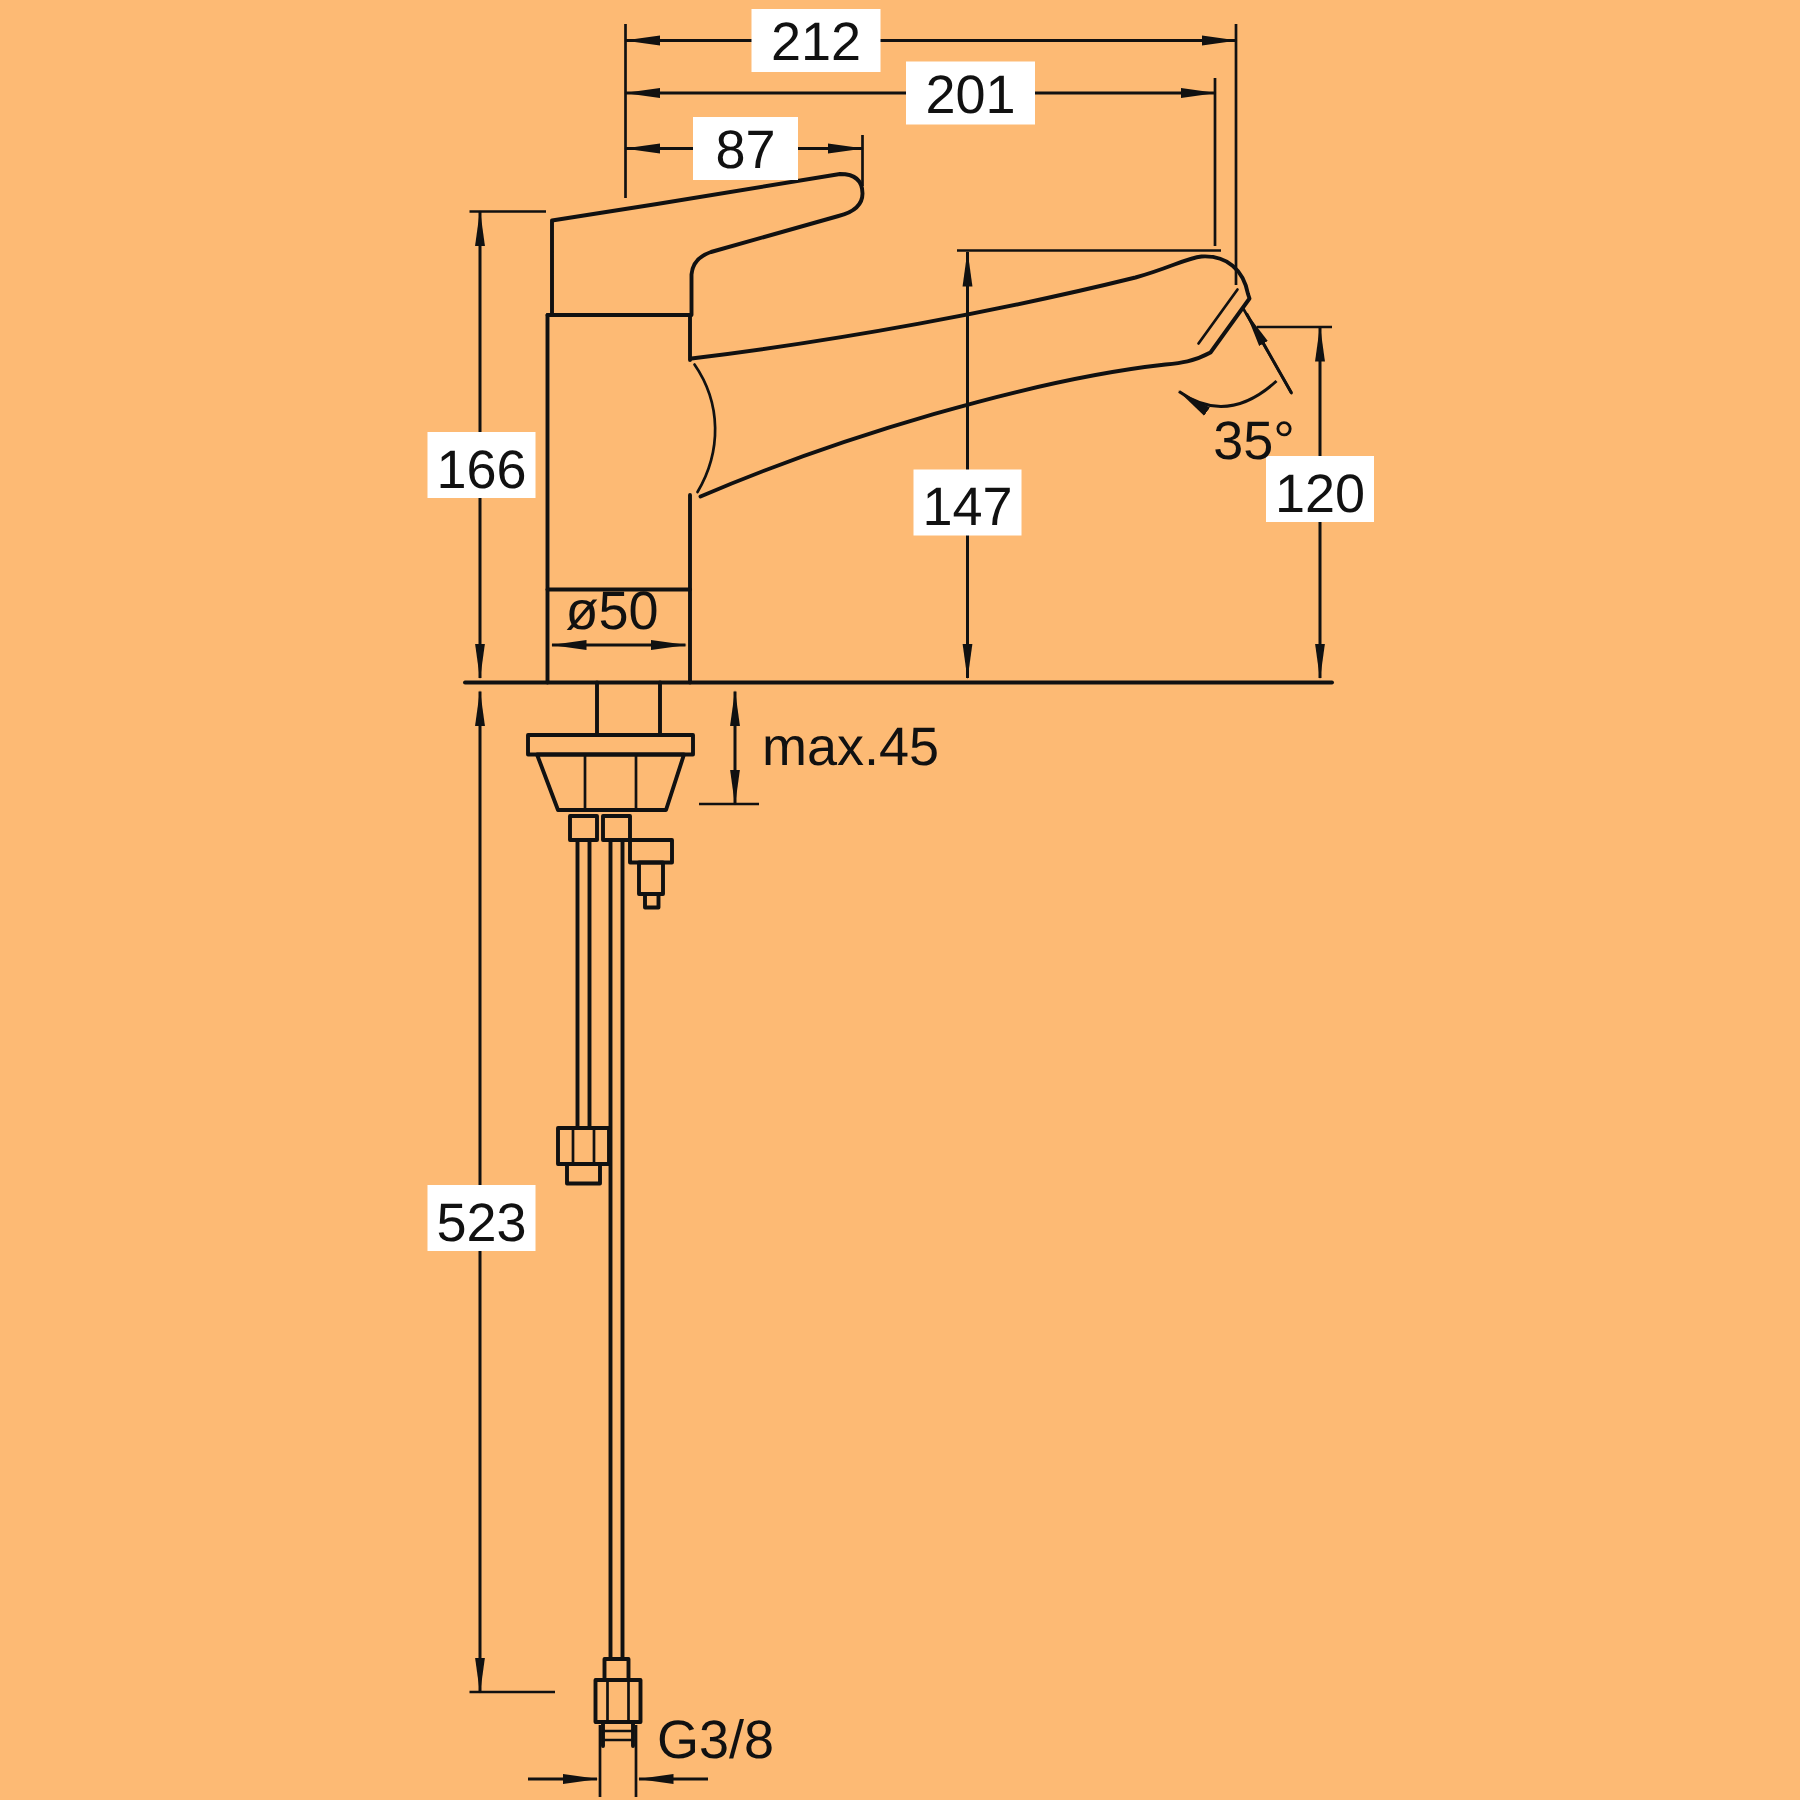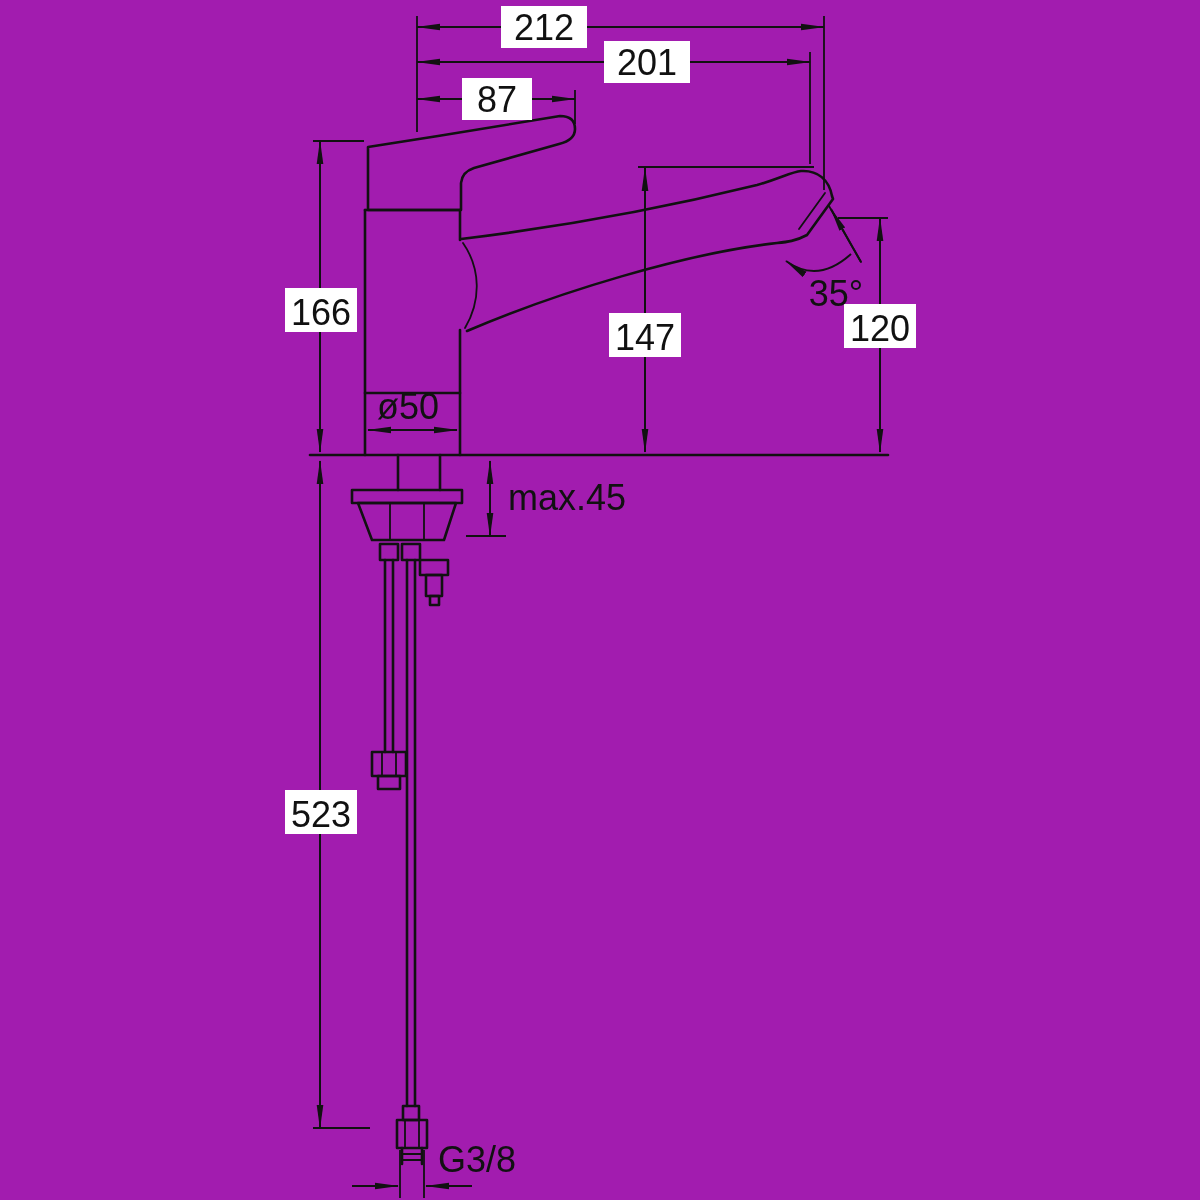--- a/index.html
+++ b/index.html
@@ -1,16 +1,16 @@
 <!DOCTYPE html>
 <html><head>
 <meta charset="utf-8">
 <style>
   html,body{margin:0;padding:0;background:#fff}
-  .stage{width:1200px;height:1200px;background:#a21caf;overflow:hidden}
+  .stage{width:1200px;height:1200px;background:#fdba74;overflow:hidden}
   svg{display:block}
   .ol{fill:none;stroke:#111;stroke-width:2.6;stroke-linecap:round;stroke-linejoin:round}
   .thin{fill:none;stroke:#111;stroke-width:1.8;stroke-linecap:round}
   .ext{fill:none;stroke:#111;stroke-width:1.8}
   .dim{fill:none;stroke:#111;stroke-width:2;marker-start:url(#aS);marker-end:url(#aE)}
   .dimE{fill:none;stroke:#111;stroke-width:2;marker-end:url(#aE)}
   .lbl{font-family:"Liberation Sans","DejaVu Sans",sans-serif;font-size:36px;fill:#111}
   .mid{text-anchor:middle}
   .bg{fill:#fff;stroke:none}
 </style>

